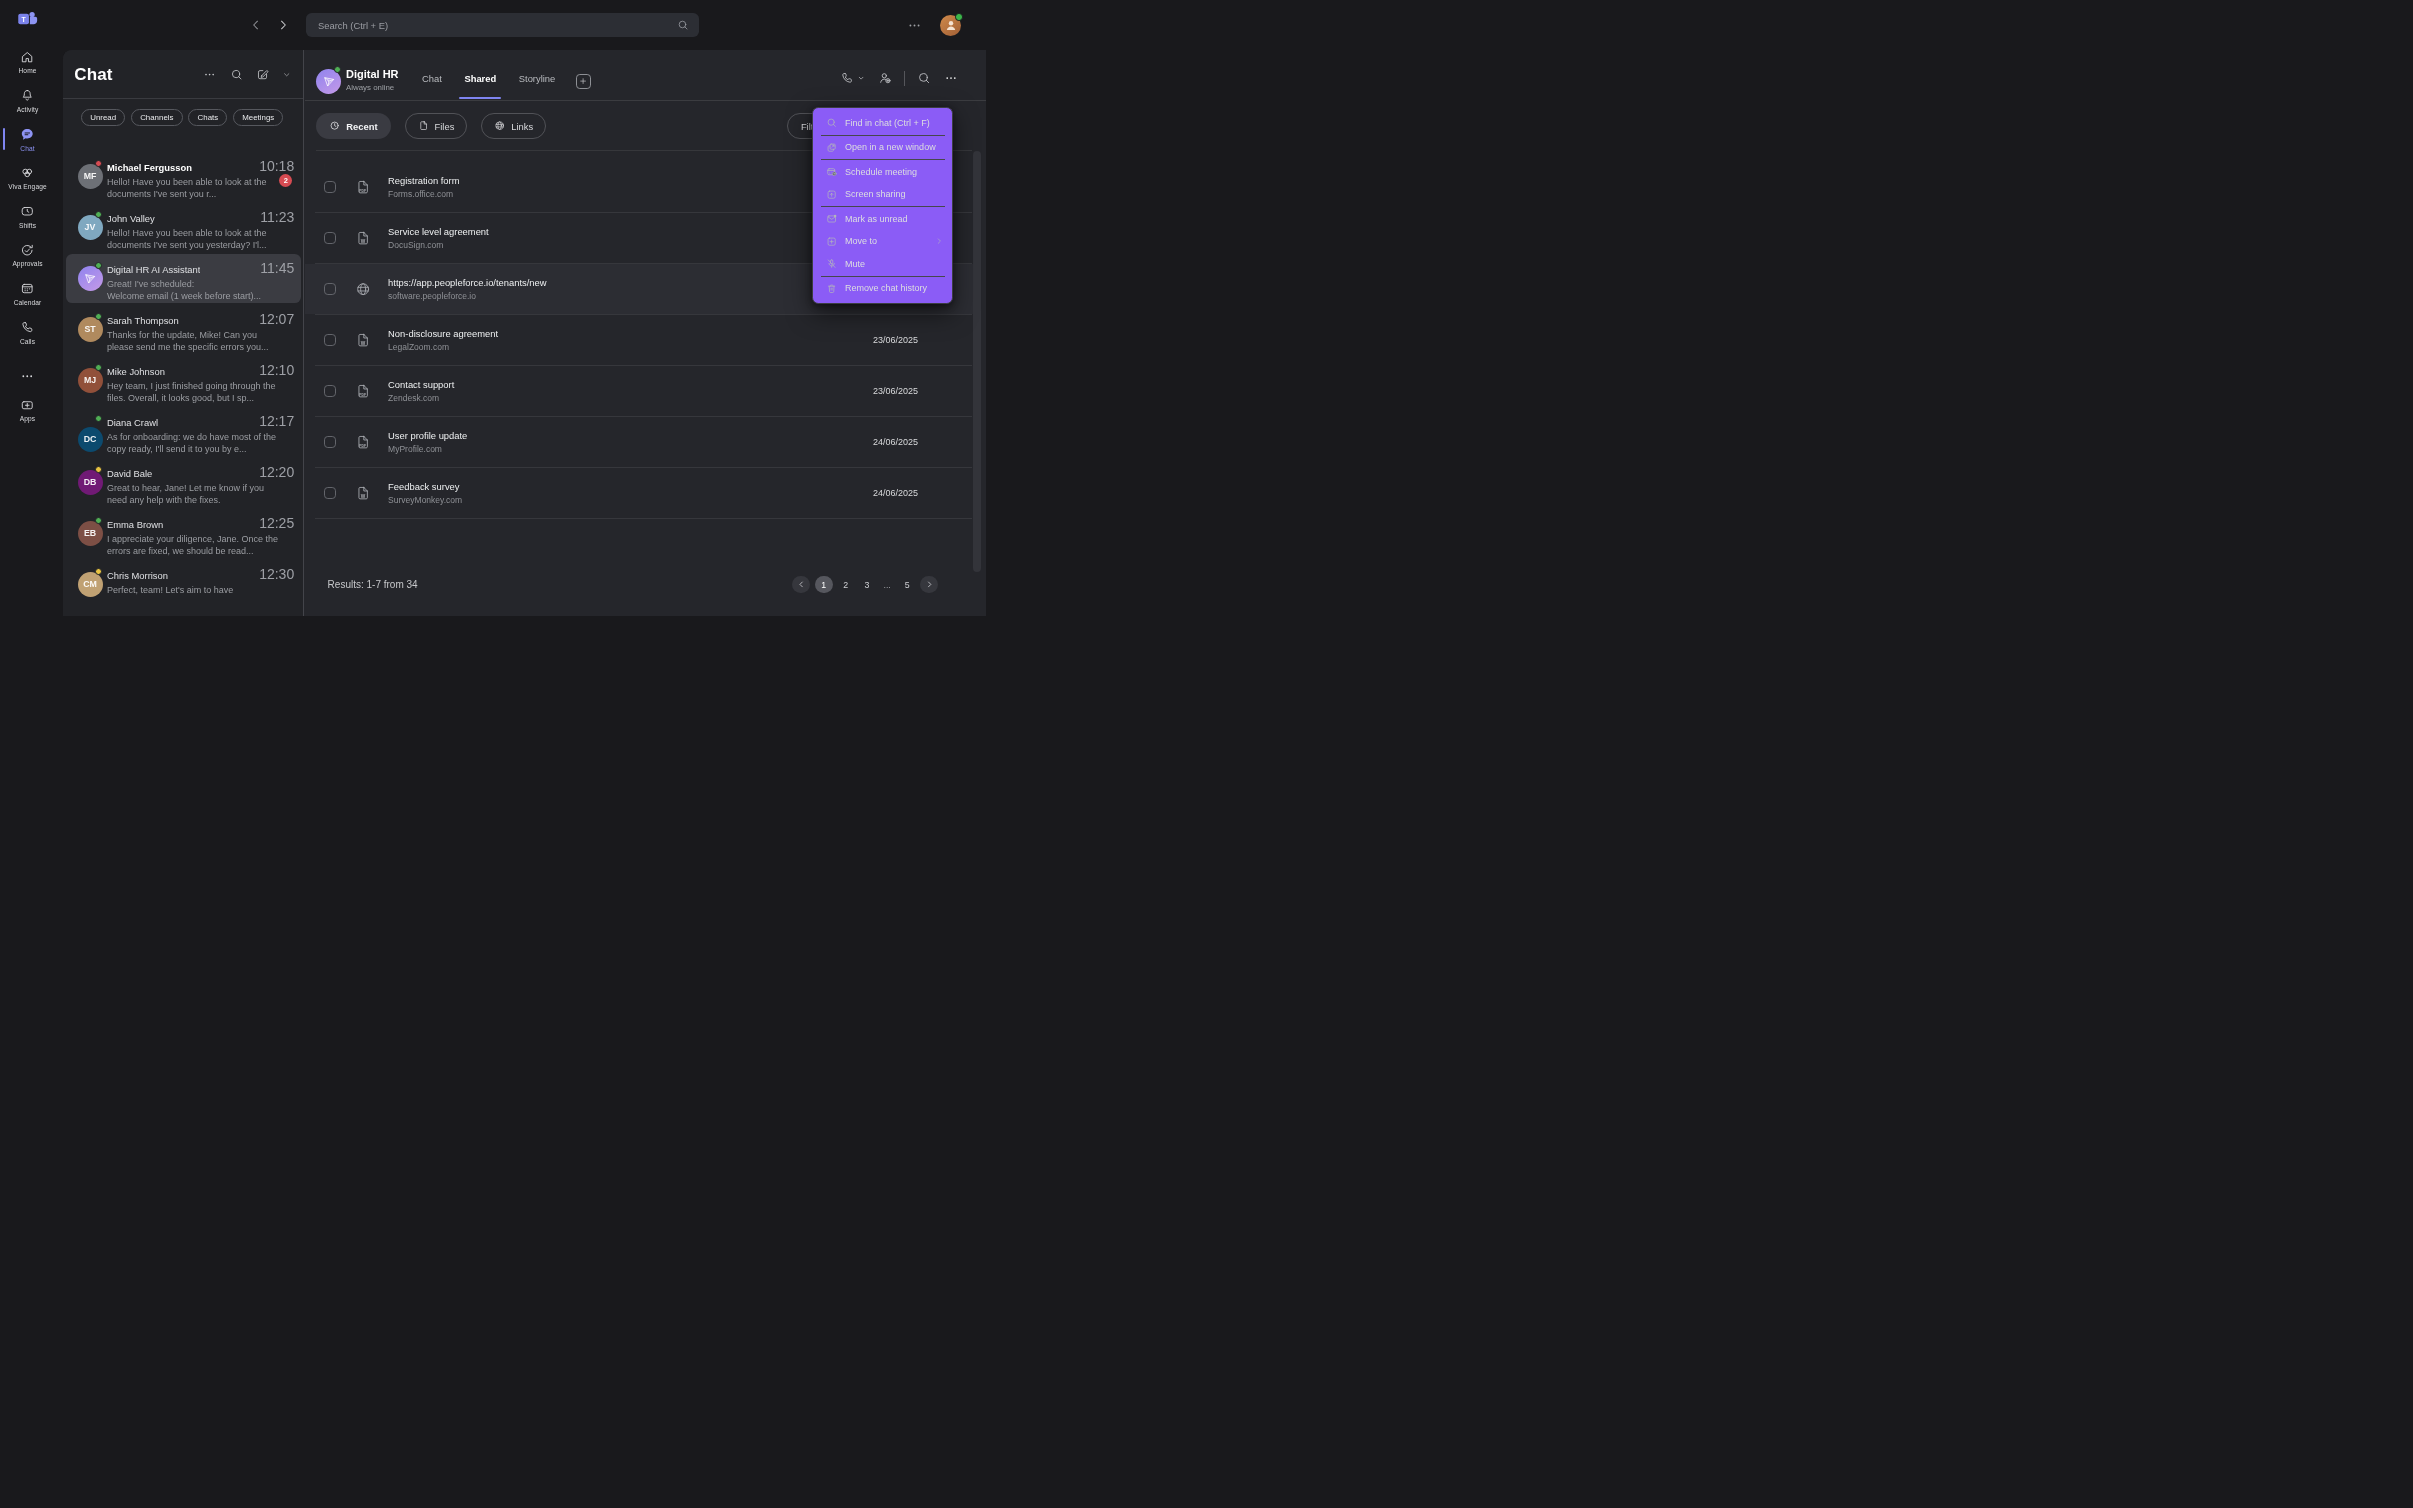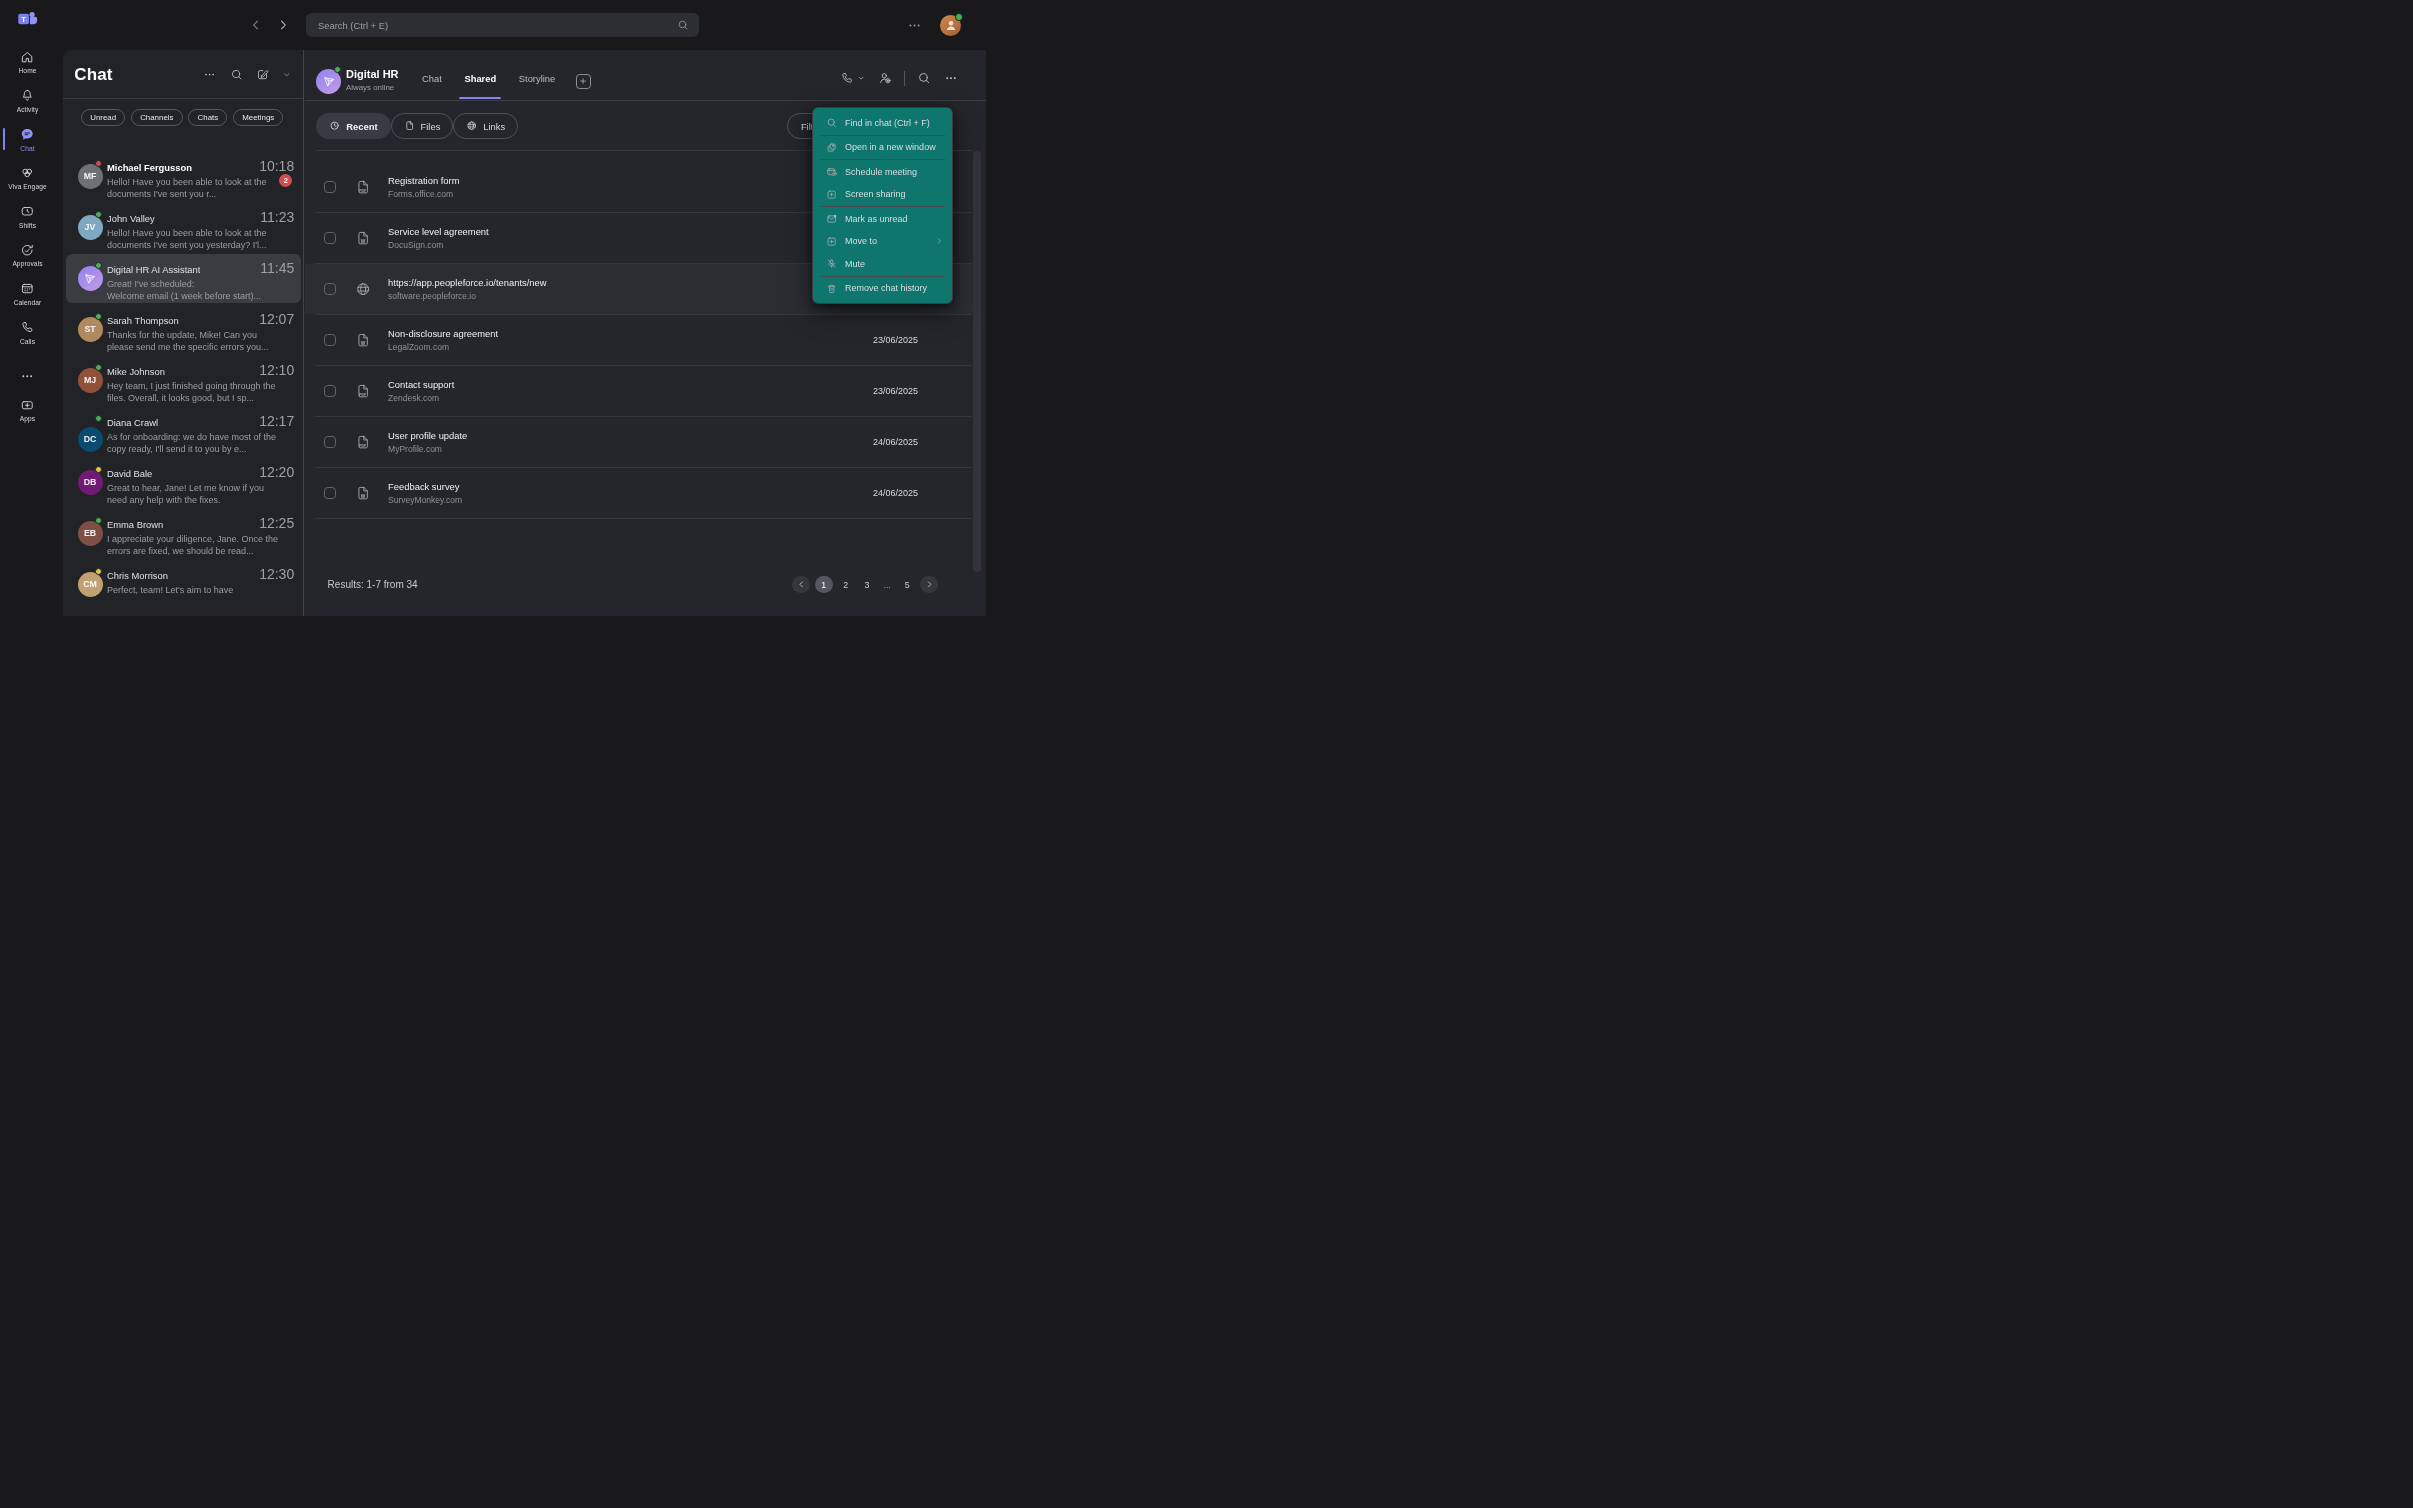--- a/index.html
+++ b/index.html
@@ -103,21 +103,21 @@
   .main-actions{position:absolute;right:28px;top:0;height:51px;display:flex;align-items:center;gap:12.6px;color:#c2c4c8;padding-top:5px}
   .main-actions svg{width:14px;height:14px;stroke-width:1.5}
   .ma-call{display:flex;align-items:center;gap:3.1px}
   .ma-call .chv svg{width:8.2px;height:8.2px;stroke-width:2}
   .ma-divider{width:0.6px;height:15px;background:#55565b}
   .ma-dots{color:#eceded}
 
   
   .toolbar{position:absolute;left:11.3px;right:0;top:63px;height:26px}
   .pill-lg{height:26px;border-radius:13.2px;display:inline-flex;align-items:center;gap:5.7px;
-        padding:0 12px;font-size:9.4px;color:#d8d9dc;border:0.6px solid #515257;margin-right:0}
+        padding:0 12px;font-size:9.4px;color:#d8d9dc;border:0.6px solid #515257;margin-right:14px}
   .pill-lg svg{width:11.3px;height:11.3px;stroke-width:1.5}
   .pill-lg.active{background:#3a3b42;border-color:transparent;color:#f3f4f6;font-weight:700}
   .pill-filter{position:absolute;left:471px;top:0;border:0.6px solid #515257;border-radius:13.2px;
         height:26px;display:inline-flex;align-items:center;padding:0 12.6px;font-size:9.4px;color:#d8d9dc}
 
   
   .table-area{position:absolute;left:10px;right:14px;top:108px}
   .table-topline{position:absolute;left:0.6px;right:0;top:-8.2px;border-top:0.6px solid #36373b}
   .thead{height:30px;background:#333439;border-radius:5.7px;display:flex;align-items:center}
   .checkbox{width:12px;height:12px;border:0.9px solid #63656b;border-radius:3.8px;flex:0 0 auto}
@@ -145,21 +145,21 @@
   .pg-btn svg{width:8.8px;height:8.8px;stroke-width:2}
   .pg-num{width:16.3px;text-align:center;font-size:8.8px;color:#cfd0d4}
   .pg-num.current{width:17.6px;height:17.6px;border-radius:50%;background:#56575e;color:#fff;
         display:flex;align-items:center;justify-content:center}
   .pg-num.ellipsis{color:#9fa1a5;width:14px}
 
   
   .scrollthumb{position:absolute;right:5px;top:101px;width:8.2px;height:421px;border-radius:4.4px;background:#33343a}
 
   
-  .menu{position:absolute;left:812px;top:107px;width:141px;background:#0f766e;border:0.6px solid #3c3d42;
+  .menu{position:absolute;left:812px;top:107px;width:141px;background:#8b5cf6;border:0.6px solid #3c3d42;
         border-radius:6.3px;padding:3.8px 0;z-index:50;
         box-shadow:0 8.8px 24px rgba(0,0,0,.55),0 1.9px 6.3px rgba(0,0,0,.4)}
   .menu-item{height:22.6px;display:flex;align-items:center;gap:8.2px;padding:0 8.8px 0 12.6px;
         font-size:9px;color:#dcdde0;width:100%;text-align:left}
   .menu-item .mi-icon{color:#b4b6bb;width:11.3px}
   .menu-item .mi-icon svg{width:11.3px;height:11.3px;stroke-width:1.5}
   .menu-item .mi-chv{margin-left:auto;color:#b4b6bb}
   .menu-item .mi-chv svg{width:8.2px;height:8.2px;stroke-width:1.8}
   .menu-divider{height:0.6px;background:#46474c;margin:0.6px 7.5px}
 </style>

